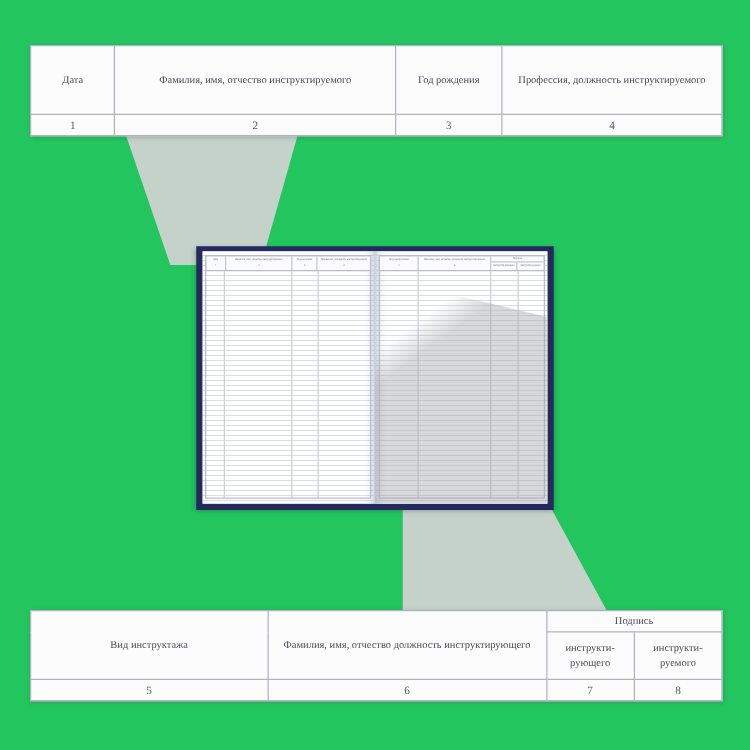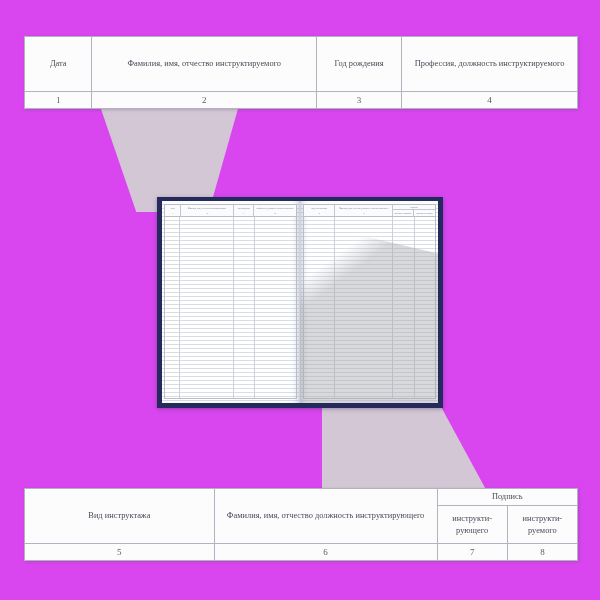--- a/index.html
+++ b/index.html
@@ -8,21 +8,21 @@
     width: 600px; height: 600px;
     background: #ffffff;
     font-family: "Liberation Serif", serif;
     overflow: hidden;
   }
 
   #stage {
     position: relative;
     width: 600px;
     height: 600px;
-    background: #d946ef;
+    background: #22c55e;
   }
 
   
   .wedge {
     position: absolute;
     background: #d2d2d2;
     opacity: .92;
   }
   #wedge-top {
     left: 100px; top: 106px;

